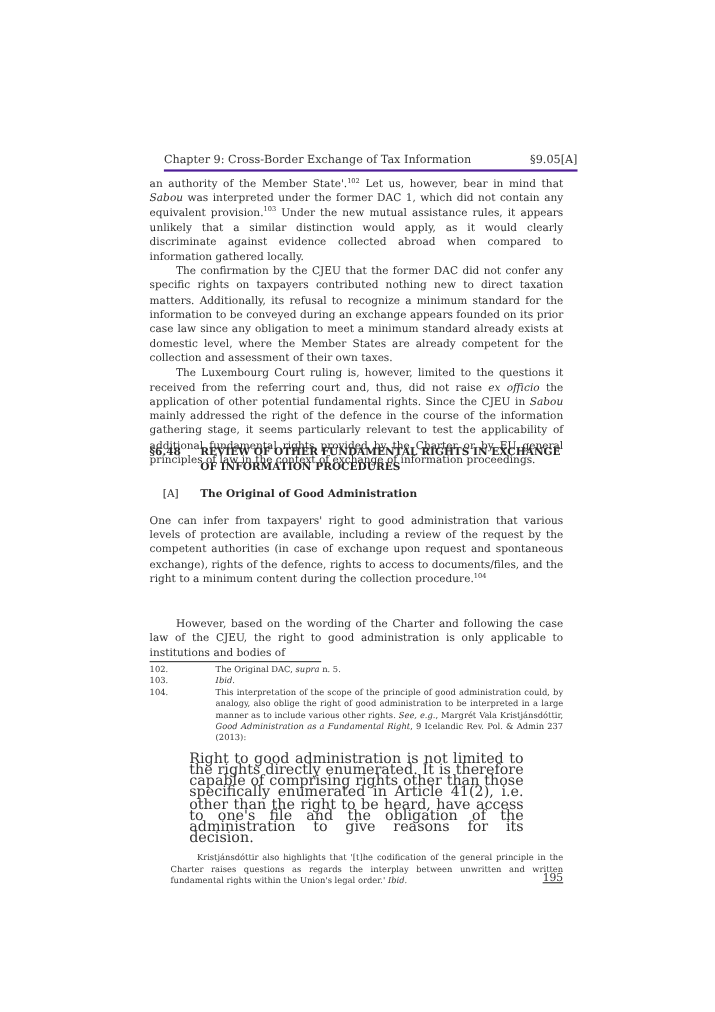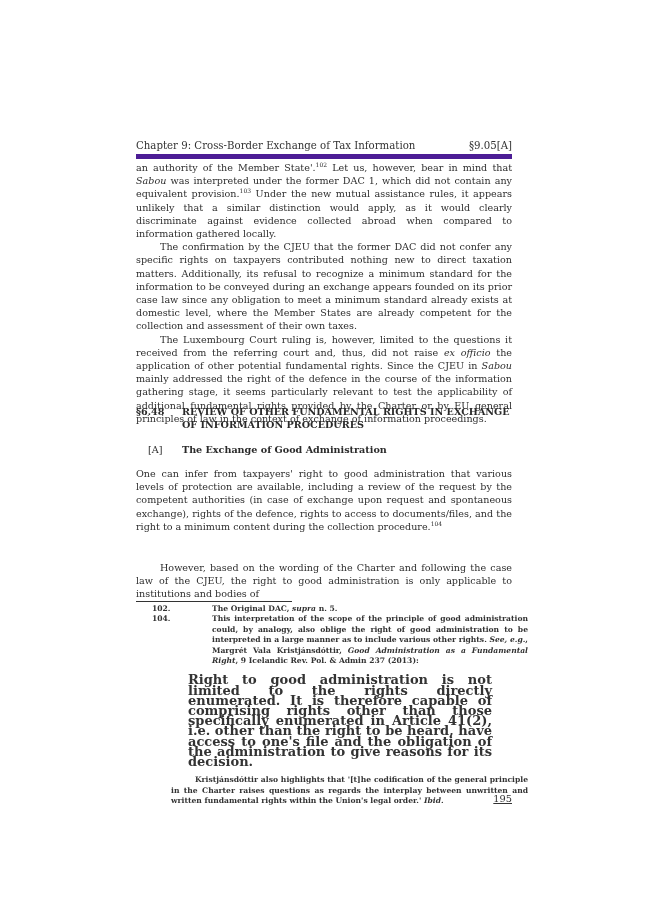--- a/index.html
+++ b/index.html
@@ -17,24 +17,24 @@
     }
     .page {
       position: absolute;
       left: 136px;
       top: 0;
       width: 376px;
     }
     .running-head {
       position: absolute;
       top: 139px;
-      left: 0;
+      left: 13px;
       width: 376px;
       height: 15px;
-      border-bottom: 5px solid #4c1d95;
+      border-bottom: 2px solid #4c1d95;
       font-size: 10.2px;
       line-height: 13px;
       display: flex;
       justify-content: space-between;
       color: #333;
     }
     .body-text {
       position: absolute;
       top: 161px;
       left: 0;
@@ -103,26 +103,25 @@
     .footnote-rule {
       position: absolute;
       top: 601px;
       left: 0;
       width: 156px;
       border-top: 1px solid #333;
     }
     .footnotes {
       position: absolute;
       top: 604px;
-      left: 16px;
+      left: 0;
       width: 376px;
       font-size: 7.6px;
       line-height: 10.4px;
       color: #333;
-      font-weight: bold;
     }
     .fn {
       display: flex;
       text-align: justify;
     }
     .fn .fn-num {
       width: 19px;
       flex: none;
     }
     .fn .fn-text {
@@ -167,34 +166,38 @@
     <p class="indent"><span>The Luxembourg Court ruling is, however, limited to the questions it received from the referring court and, thus, did not raise </span><i>ex officio</i><span> the application of other potential fundamental rights. Since the CJEU in </span><i>Sabou</i><span> mainly addressed the right of the defence in the course of the information gathering stage, it seems particularly relevant to test the applicability of additional fundamental rights provided by the Charter or by EU general principles of law in the context of exchange of information proceedings.</span></p>
   </div>
 
   <div class="section-heading">
     <span class="num">§6.48</span>
     <span class="title">REVIEW OF OTHER FUNDAMENTAL RIGHTS IN EXCHANGE OF INFORMATION PROCEDURES</span>
   </div>
 
   <div class="subsection-heading">
     <span class="num">[A]</span>
-    <span class="title">The Exchange of Good Administration</span>
+    <span class="title">The Original of Good Administration</span>
   </div>
 
   <div class="body-text-2">
     <p><span>One can infer from taxpayers' right to good administration that various levels of protection are available, including a review of the request by the competent authorities (in case of exchange upon request and spontaneous exchange), rights of the defence, rights to access to documents/files, and the right to a minimum content during the collection procedure.</span><sup>104</sup></p>
     <p class="indent">However, based on the wording of the Charter and following the case law of the CJEU, the right to good administration is only applicable to institutions and bodies of</p>
   </div>
 
   <div class="footnote-rule"></div>
 
   <div class="footnotes">
     <div class="fn">
       <span class="fn-num">102.</span>
       <span class="fn-text"><span>The Original DAC, </span><i>supra</i><span> n. 5.</span></span>
+    </div>
+    <div class="fn">
+      <span class="fn-num">103.</span>
+      <span class="fn-text"><i>Ibid.</i></span>
     </div>
     <div class="fn">
       <span class="fn-num">104.</span>
       <span class="fn-text"><span>This interpretation of the scope of the principle of good administration could, by analogy, also oblige the right of good administration to be interpreted in a large manner as to include various other rights. </span><i>See, e.g.</i><span>, Margrét Vala Kristjánsdóttir, </span><i>Good Administration as a Fundamental Right</i><span>, 9 Icelandic Rev. Pol. &amp; Admin 237 (2013):</span></span>
     </div>
     <div class="blockquote">Right to good administration is not limited to the rights directly enumerated. It is therefore capable of comprising rights other than those specifically enumerated in Article 41(2), i.e. other than the right to be heard, have access to one's file and the obligation of the administration to give reasons for its decision.</div>
     <div class="fn-cont"><span>Kristjánsdóttir also highlights that '[t]he codification of the general principle in the Charter raises questions as regards the interplay between unwritten and written fundamental rights within the Union's legal order.' </span><i>Ibid.</i></div>
   </div>
 
   <div class="page-number">195</div>

